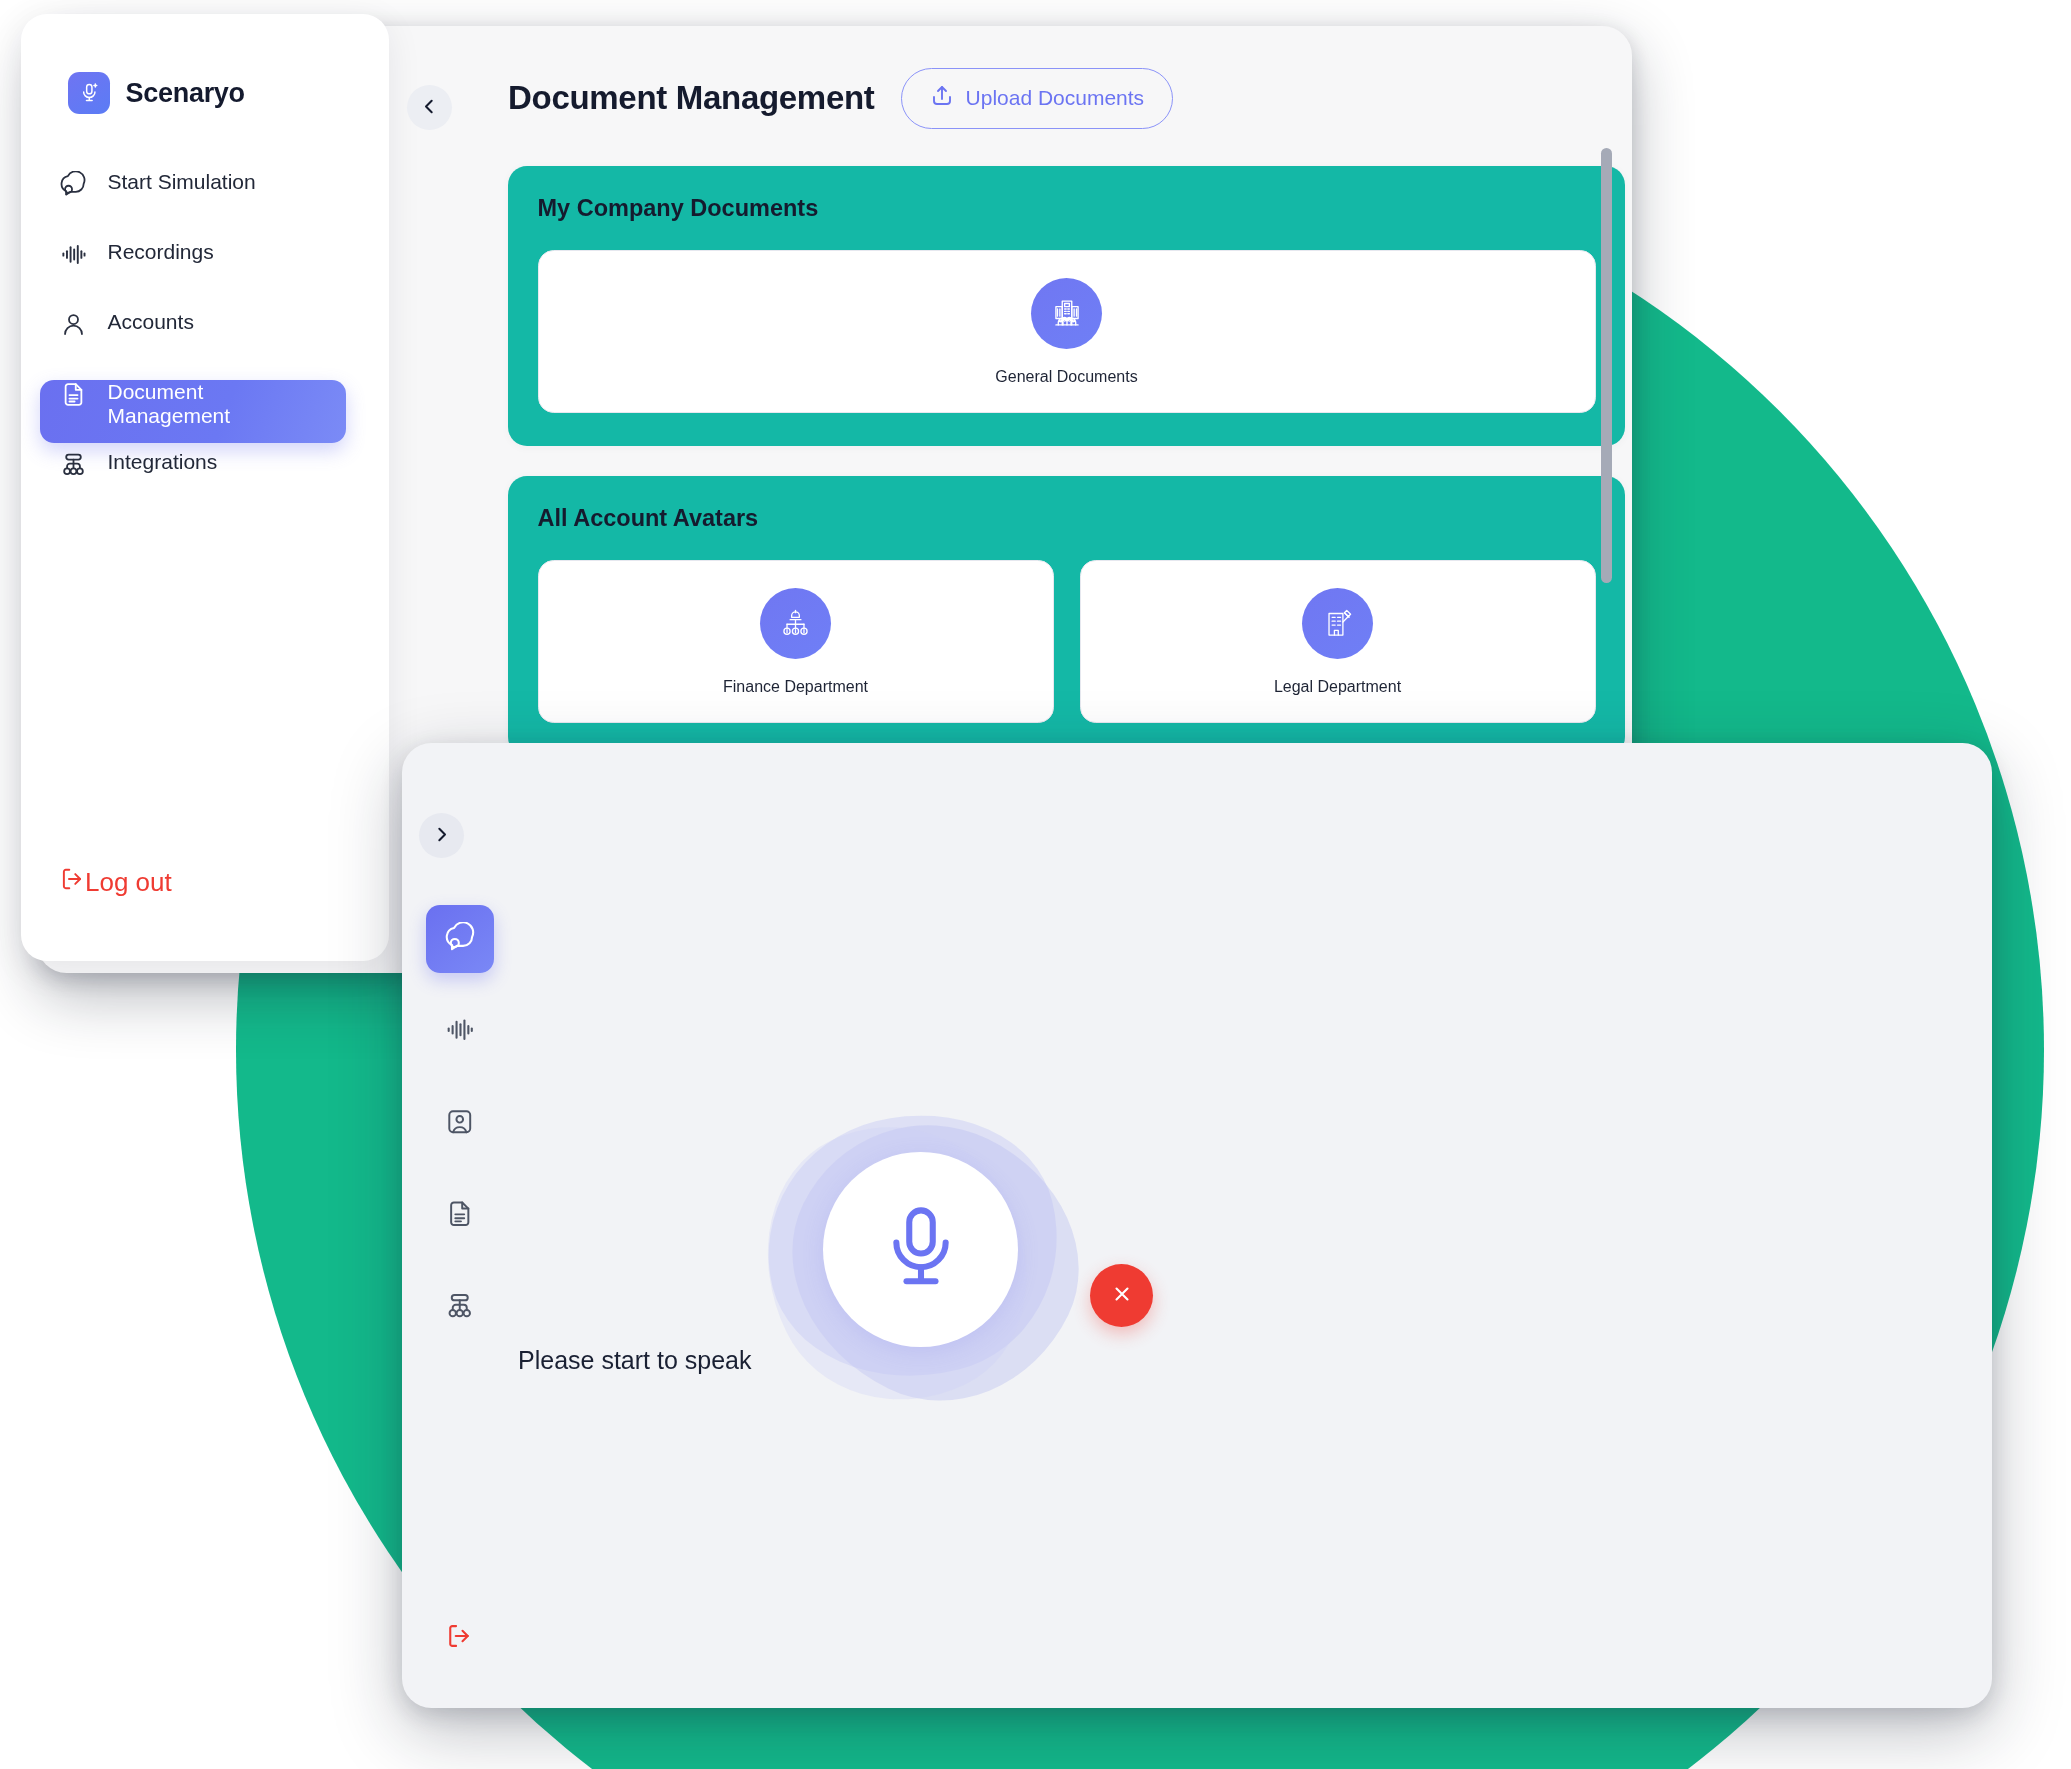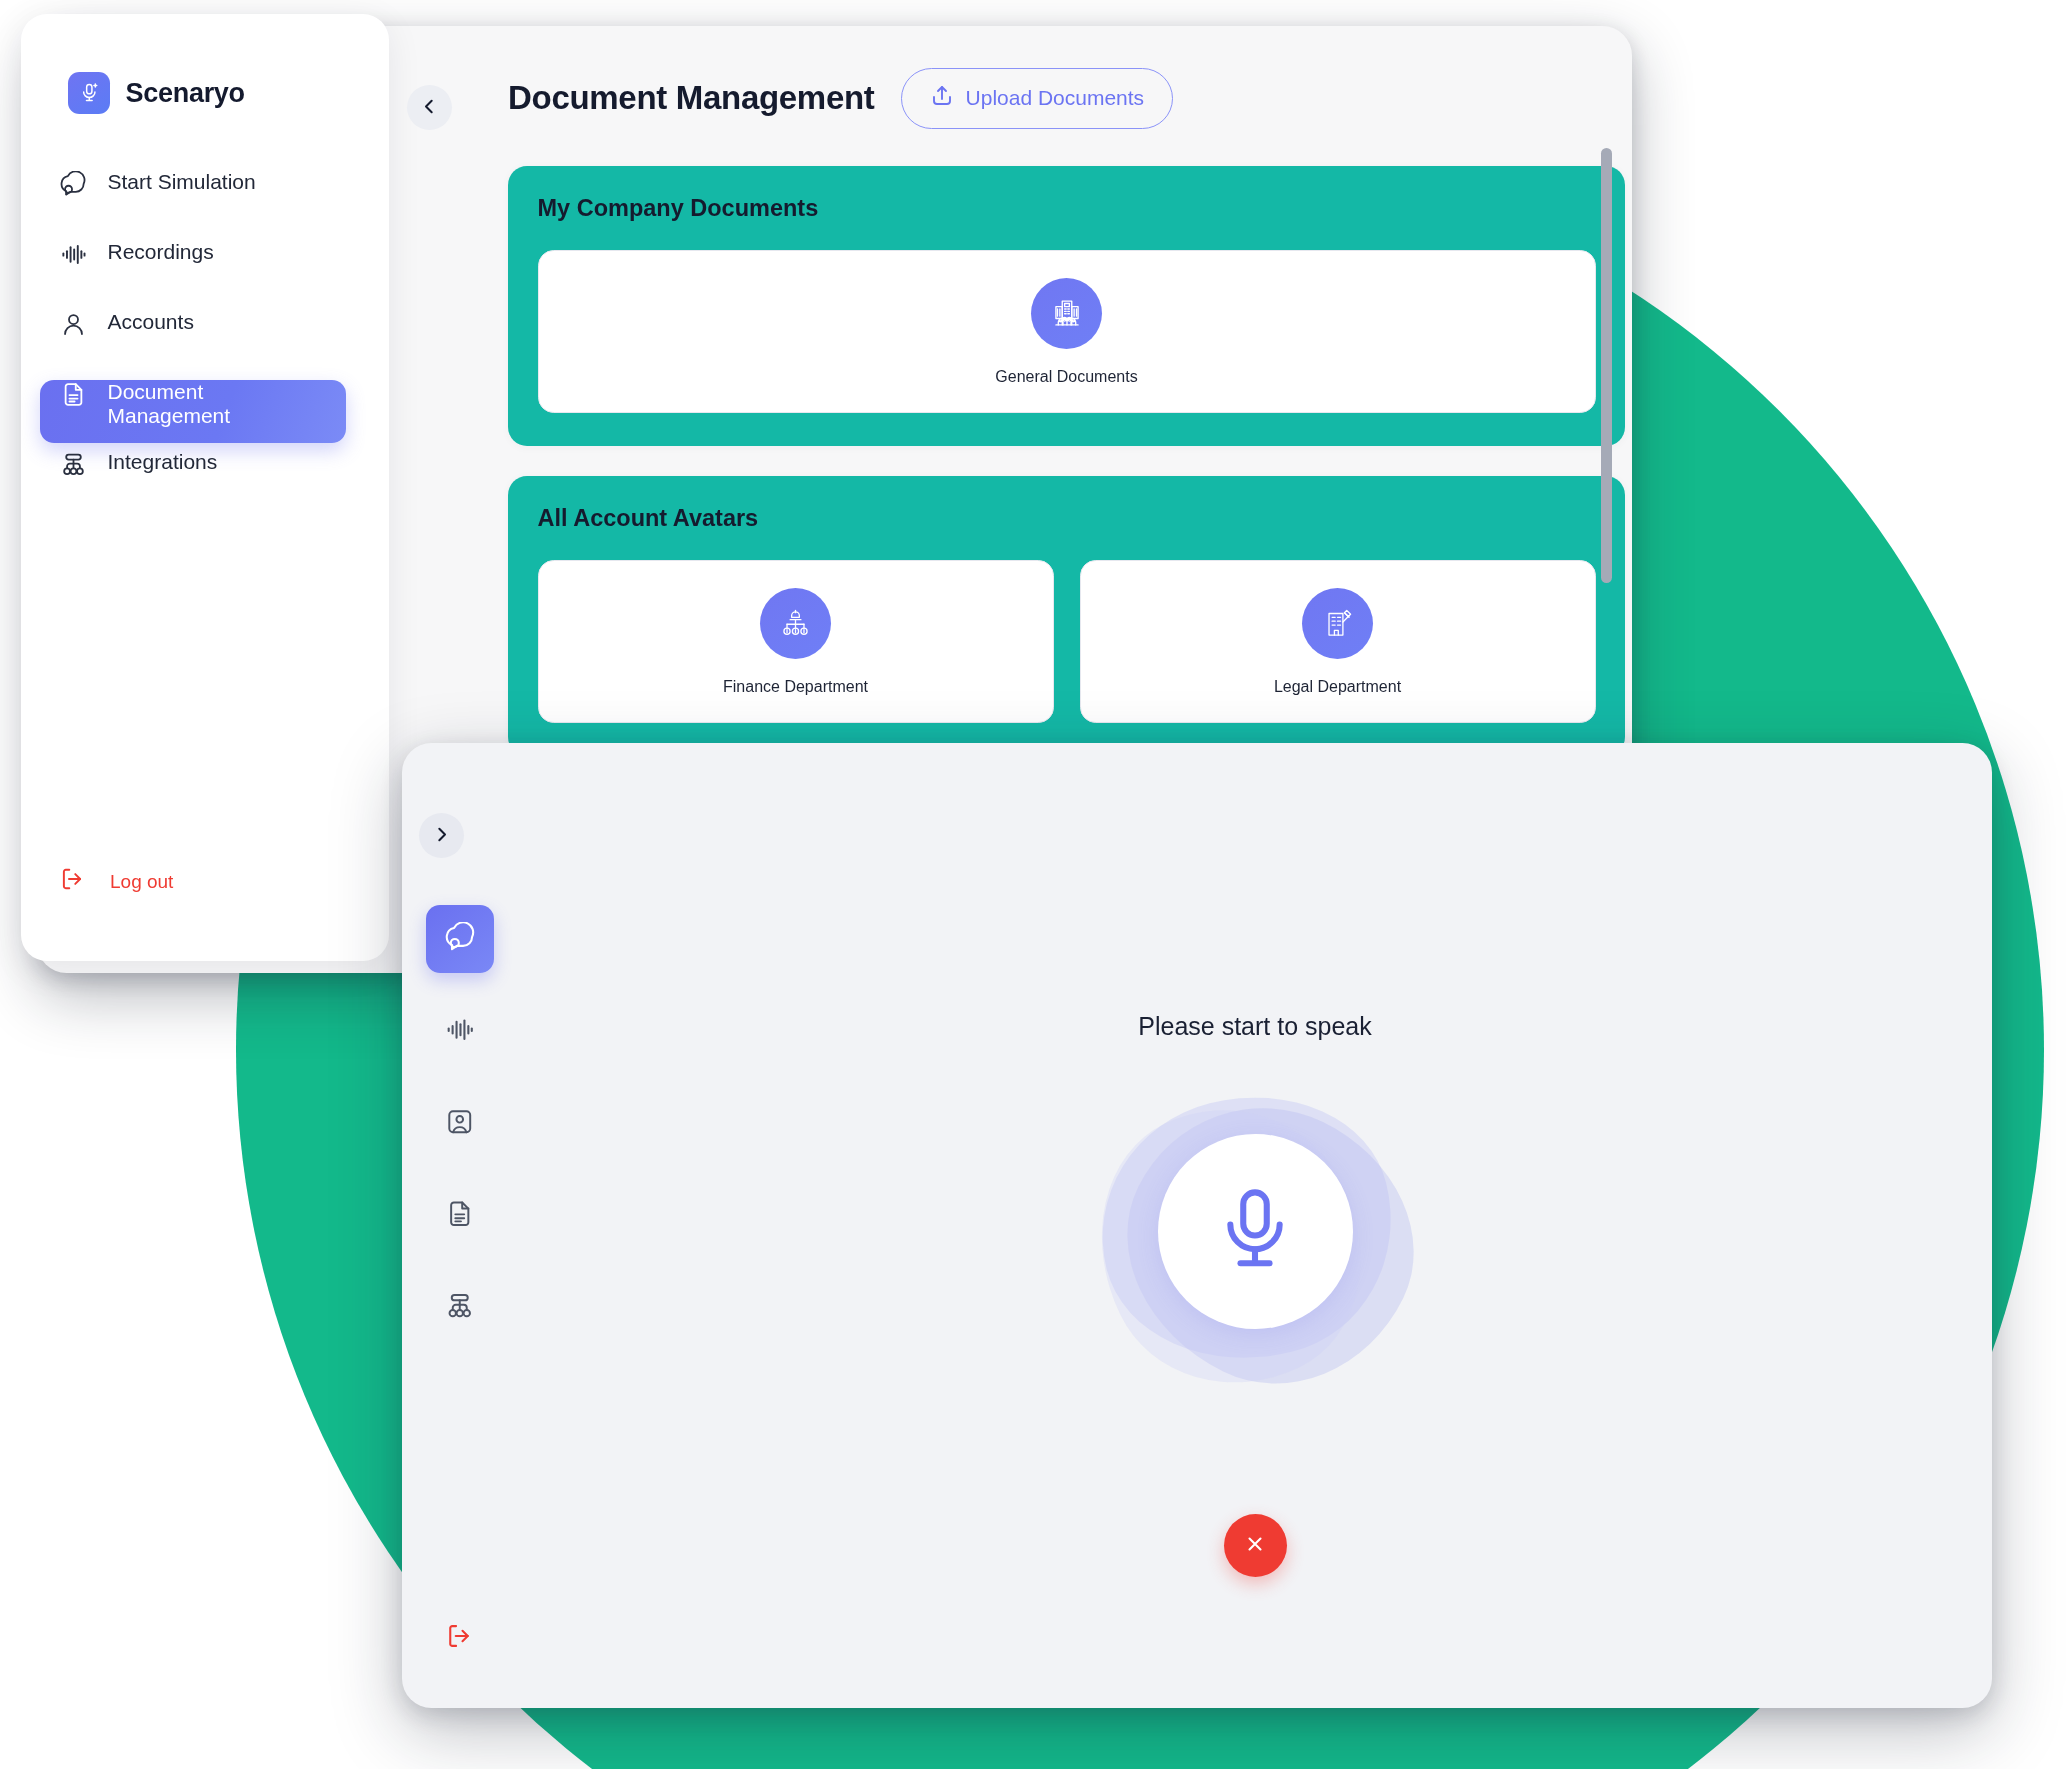--- a/index.html
+++ b/index.html
@@ -107,23 +107,23 @@
     width: 306px;
   }
   .nav-item.active .nav-ic svg { stroke: #ffffff; }
 
   .logout {
     position: absolute;
     left: 38px;
     top: 852px;
     display: flex;
     align-items: center;
-    gap: 25px;
+    gap: 0;
     color: #ef3b32;
-    font-size: 19px;
+    font-size: 26px;
     cursor: pointer;
   }
 
   
   .collapse-btn {
     position: absolute;
     left: 407px;
     top: 85px;
     width: 45px; height: 45px;
     border-radius: 50%;
@@ -278,21 +278,21 @@
     position: absolute;
     left: 43px;
     top: 879px;
     cursor: pointer;
   }
 
   .overlay-body {
     position: absolute;
     left: 116px; top: 0; right: 0; bottom: 0;
     display: flex;
-    flex-direction: column;
+    flex-direction: row;
     align-items: center;
   }
   .speak-label {
     margin-top: 269px;
     font-size: 25px;
     color: #1a2033;
   }
   .mic-wrap {
     position: relative;
     margin-top: 47px;

